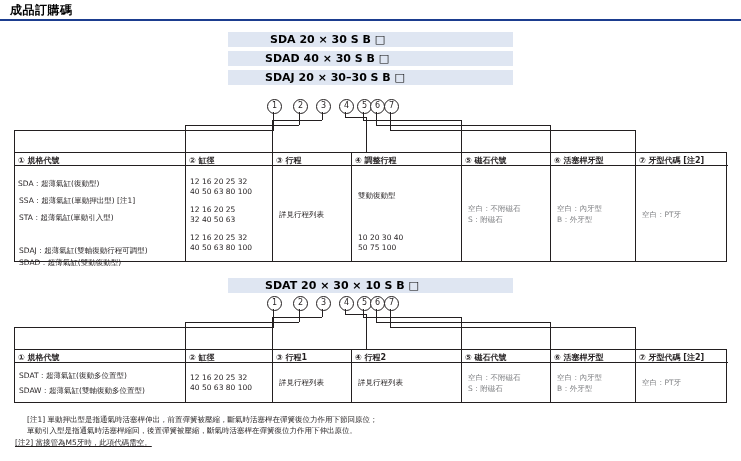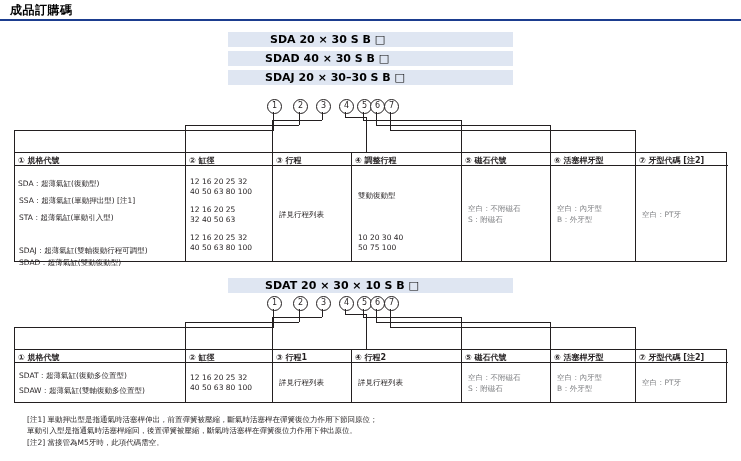--- a/index.html
+++ b/index.html
@@ -306,13 +306,13 @@
   </div>
 
   <div class="col" style="left:621px; width:92px;">
     <div class="col-head">⑦ 牙型代碼 [注2]</div>
     <div class="cell gray" style="left:6px; top:28px;">空白：PT牙</div>
   </div>
 </div>
 
 <div class="note" style="left:14px; top:414px;">[注1] 單動押出型是指通氣時活塞桿伸出，前置彈簧被壓縮，斷氣時活塞桿在彈簧復位力作用下節回原位；</div>
 <div class="note" style="left:14px; top:425px;">        單動引入型是指通氣時活塞桿縮回，後置彈簧被壓縮，斷氣時活塞桿在彈簧復位力作用下伸出原位。</div>
-<div class="note" style="left:14px; top:437px;">[注2] 當接管為M5牙時，此項代碼需空。</div>
+<div class="note" style="left:2px; top:437px;text-decoration:underline;">[注2] 當接管為M5牙時，此項代碼需空。</div>
 
 </body></html>

